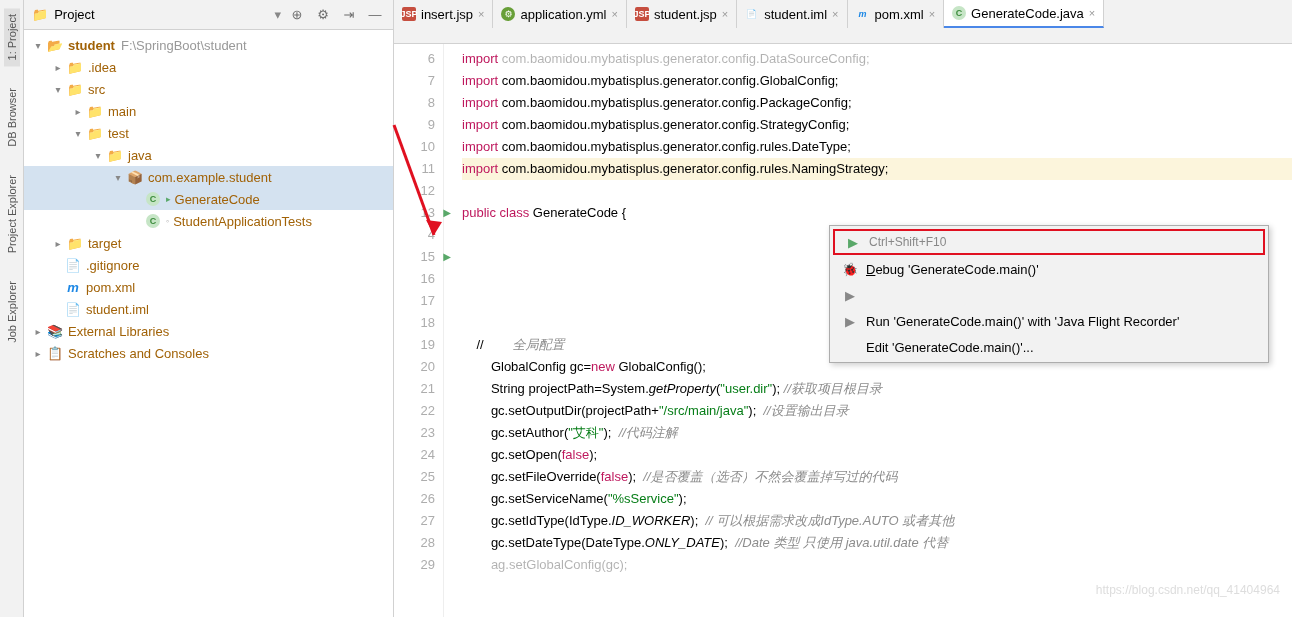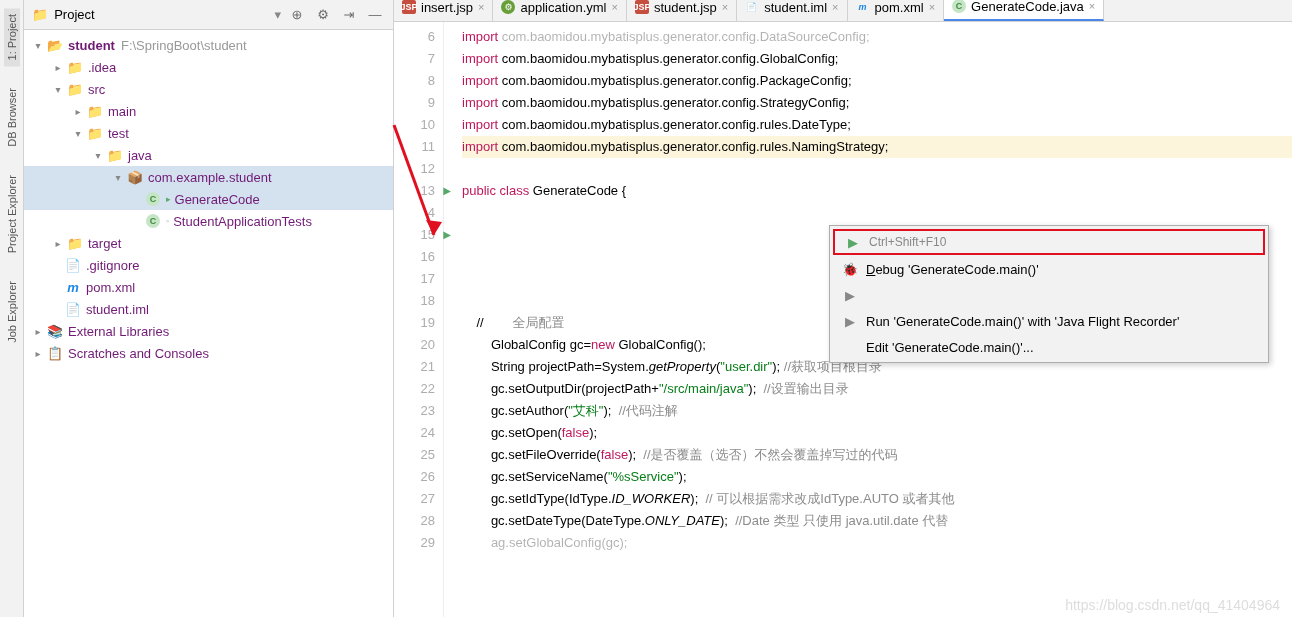--- a/index.html
+++ b/index.html
@@ -9,68 +9,68 @@
 .leftbar .tab.active{background:#dfdfdf}
 .project-panel{width:370px;background:#fff;border-right:1px solid #d1d1d1;display:flex;flex-direction:column}
 .panel-header{height:30px;background:#f2f2f2;border-bottom:1px solid #d1d1d1;display:flex;align-items:center;padding:0 8px;gap:6px}
 .panel-header .title{font-weight:400;flex:1}
 .panel-header .icon-btn{width:20px;height:20px;display:flex;align-items:center;justify-content:center;color:#6e6e6e;cursor:pointer}
 .tree{flex:1;overflow:auto;padding:4px 0}
 .tree-row{display:flex;align-items:center;height:22px;padding-left:6px;white-space:nowrap;cursor:pointer}
 .tree-row.sel{background:#d4e2f0}
 .tree-row .arrow{width:16px;color:#888;font-size:10px;text-align:center}
 .tree-row .ficon{width:18px;display:inline-flex;justify-content:center;align-items:center;margin-right:4px}
-.tree-row .fname{color:#701a75}
+.tree-row .fname{color:#a16207}
 .tree-row .fpath{color:#999;margin-left:6px}
 .i-folder{color:#8a8a8a}
 .i-folder-dark{color:#6d6d6d}
 .i-pkg{color:#888}
 .i-class{color:#3c8c3c;background:#c6e5c6;border-radius:50%;width:14px;height:14px;font-size:9px;font-weight:bold;display:inline-flex;align-items:center;justify-content:center}
 .i-target{color:#d96c00}
 .i-git{color:#999}
 .i-maven{color:#1e88e5;font-weight:bold;font-style:italic}
 .i-iml{color:#8a8a8a}
 .i-lib{color:#b87d1e}
 .i-scratch{color:#8a8a8a}
 .editor-area{flex:1;display:flex;flex-direction:column;position:relative}
-.tabs{height:22px;background:#f2f2f2;border-bottom:1px solid #d1d1d1;display:flex;align-items:flex-end;overflow:hidden}
+.tabs{height:44px;background:#f2f2f2;border-bottom:1px solid #d1d1d1;display:flex;overflow:hidden}
 .tab-item{height:28px;display:flex;align-items:center;gap:5px;padding:0 8px;border-right:1px solid #d1d1d1;background:#f2f2f2;cursor:pointer;font-size:12px}
 .tab-item.active{background:#fff;border-bottom:2px solid #4a87e8}
 .tab-item .close{color:#999;font-size:11px}
 .tab-icon{width:14px;height:14px;display:inline-flex;align-items:center;justify-content:center;font-size:9px;border-radius:2px}
 .ti-jsp{background:#c64e3f;color:#fff;font-weight:bold}
 .ti-yml{background:#689f38;color:#fff;border-radius:50%}
 .ti-iml{color:#8a8a8a}
 .ti-xml{color:#1e88e5;font-weight:bold;font-style:italic}
 .ti-java{background:#c6e5c6;color:#3c8c3c;border-radius:50%;font-weight:bold}
 .editor{flex:1;display:flex;font-family:Consolas,monospace;font-size:14px;background:#fff;overflow:hidden}
 .gutter{width:50px;background:#fff;text-align:right;color:#adadad;padding:4px 8px 0 0;line-height:22px;border-right:1px solid #eee}
 .gutter .ln{height:22px;position:relative}
 .gutter .run-arrow{position:absolute;right:-16px;color:#59a869;font-size:10px}
 .code{flex:1;padding:4px 0 0 18px;line-height:22px;white-space:pre;color:#000}
 .code .line{height:22px}
 .code .hl{background:#fcf5dc}
 .kw{color:#be185d}
 .str{color:#067d17}
-.cmt{color:#8c8c8c;}
+.cmt{color:#8c8c8c;font-style:italic}
 .it{font-style:italic}
 .fld{color:#000000}
 .cls{color:#000}
 .arrow-overlay{position:absolute;top:120px;left:-10px;pointer-events:none;z-index:5}
 .ctx-menu{position:absolute;left:435px;top:225px;width:440px;background:#f2f2f2;border:1px solid #adadad;box-shadow:2px 2px 6px rgba(0,0,0,0.2);z-index:10;padding:2px}
 .ctx-item{height:26px;display:flex;align-items:center;gap:8px;padding:0 10px;cursor:pointer}
 .ctx-item.boxed{border:2px solid #e01020;margin:1px}
 .ctx-item .ci-icon{width:16px;display:flex;justify-content:center}
 .ctx-item .ci-text{flex:1}
 .ctx-item .ci-short{color:#888;font-size:12px}
 .ci-run{color:#59a869}
 .ci-debug{color:#689f38}
 .ci-cov{color:#888}
 .ci-jfr{color:#888}
-.watermark{position:absolute;bottom:4px;right:12px;color:#ddd;font-size:14px}
+.watermark{position:absolute;bottom:20px;right:12px;color:#ddd;font-size:12px}
 </style>
 </head>
 <body>
 
 <div class="leftbar">
   <div class="tab active">1: Project</div>
   <div class="tab">DB Browser</div>
   <div class="tab">Project Explorer</div>
   <div class="tab">Job Explorer</div>
 </div>

